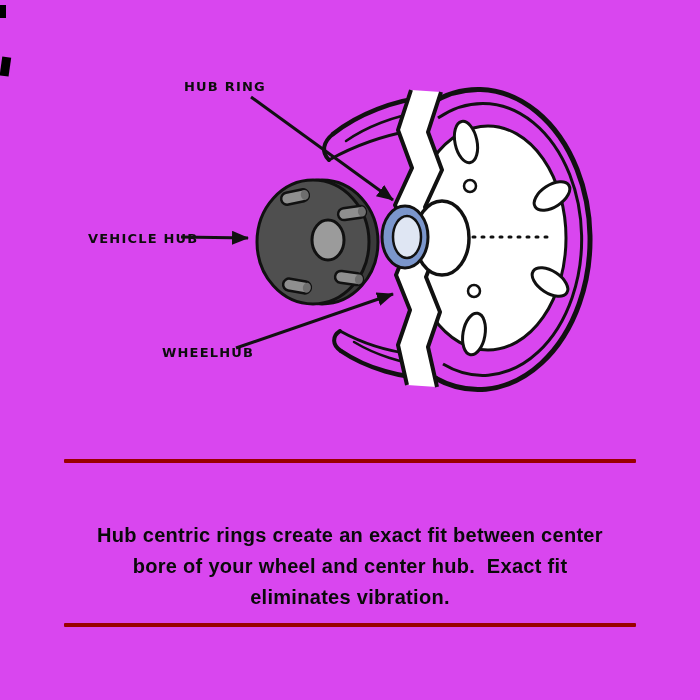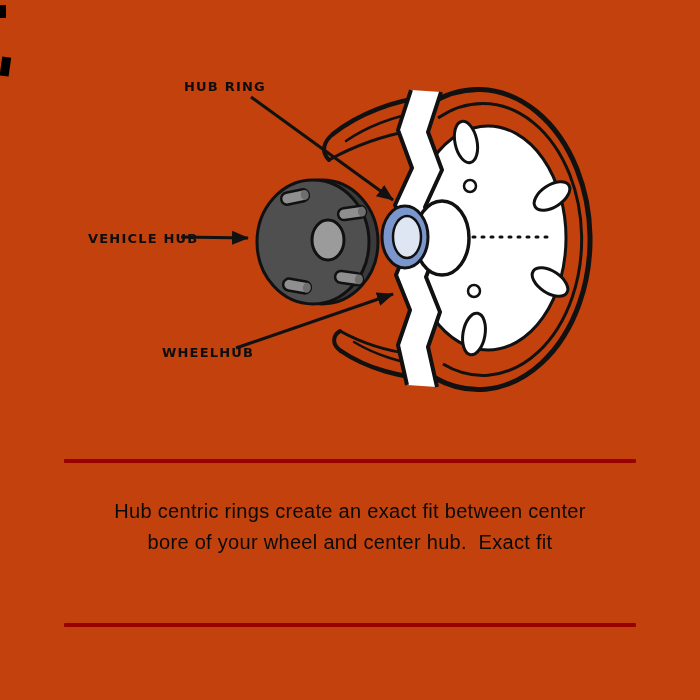--- a/index.html
+++ b/index.html
@@ -1,20 +1,20 @@
 <!DOCTYPE html>
 <html><head>
 <meta charset="utf-8">
 <style>
   html, body { margin: 0; padding: 0; background: #ffffff; }
   .page {
     position: relative;
     width: 700px;
     height: 700px;
-    background: #c2410c;
+    background: #d946ef;
     overflow: hidden;
     font-family: "Liberation Sans", sans-serif;
   }
   .diagram-svg {
     position: absolute;
     top: 0; left: 0;
     width: 700px; height: 460px;
   }
   .diagram-label {
     font-family: "DejaVu Sans", sans-serif;
@@ -27,26 +27,26 @@
     position: absolute;
     left: 64px;
     width: 572px;
     height: 4px;
     border-radius: 1px;
   }
   .divider-top { top: 459px; }
   .divider-bottom { top: 623px; }
   .caption {
     position: absolute;
-    top: 496px;
+    top: 520px;
     left: 0;
     width: 700px;
     text-align: center;
     color: #0a0a0a;
-    font-weight: 400;
+    font-weight: 700;
     font-size: 20px;
     line-height: 31px;
     letter-spacing: 0.3px;
   }
   .caption-line { white-space: pre-wrap; }
 </style>
 </head>
 <body>
 
 <div class="page">
@@ -137,17 +137,18 @@
       <text x="162" y="357" class="diagram-label">WHEELHUB</text>
       <line x1="236" y1="348" x2="393" y2="294" stroke="#111111" stroke-width="3" marker-end="url(#arrowhead)"></line>
     </g>
   </svg>
 
   <div class="divider divider-top" style="background: rgb(153, 0, 0);"></div>
 
   <div class="caption">
     <div class="caption-line">Hub centric rings create an exact fit between center</div>
     <div class="caption-line">bore of your wheel and center hub.  Exact fit</div>
+    <div class="caption-line">eliminates vibration.</div>
   </div>
 
   <div class="divider divider-bottom" style="background: rgb(153, 0, 0);"></div>
 
 </div>
 
 </body></html>

